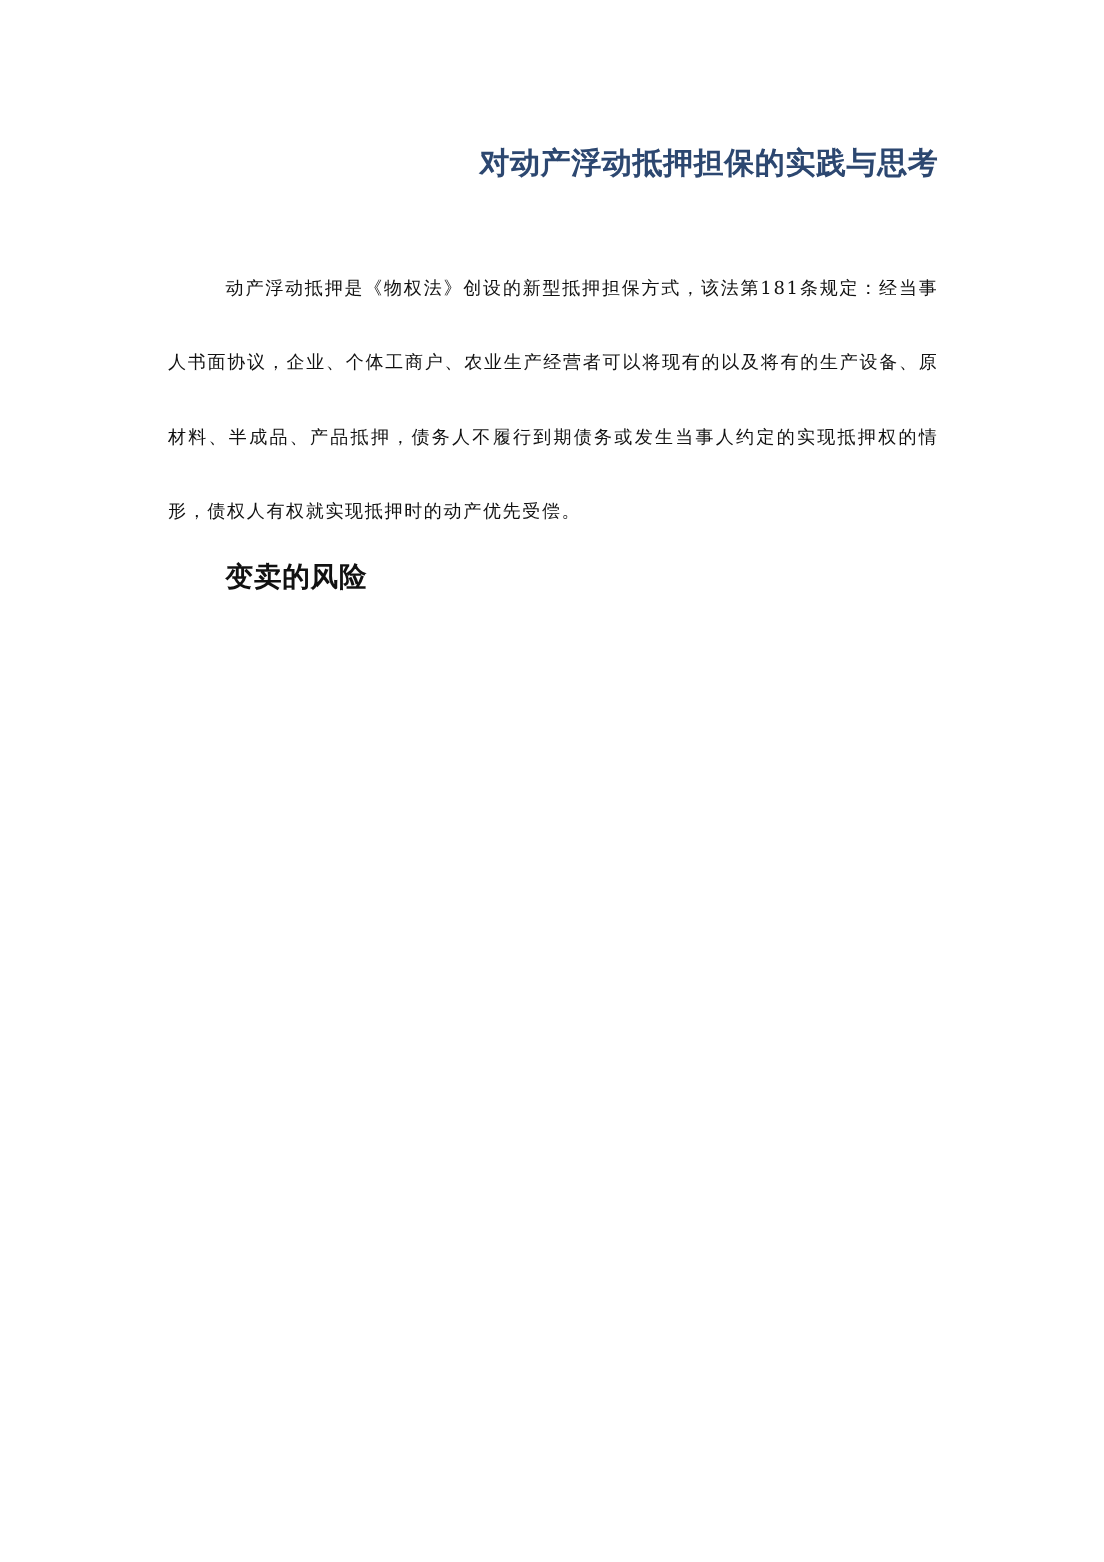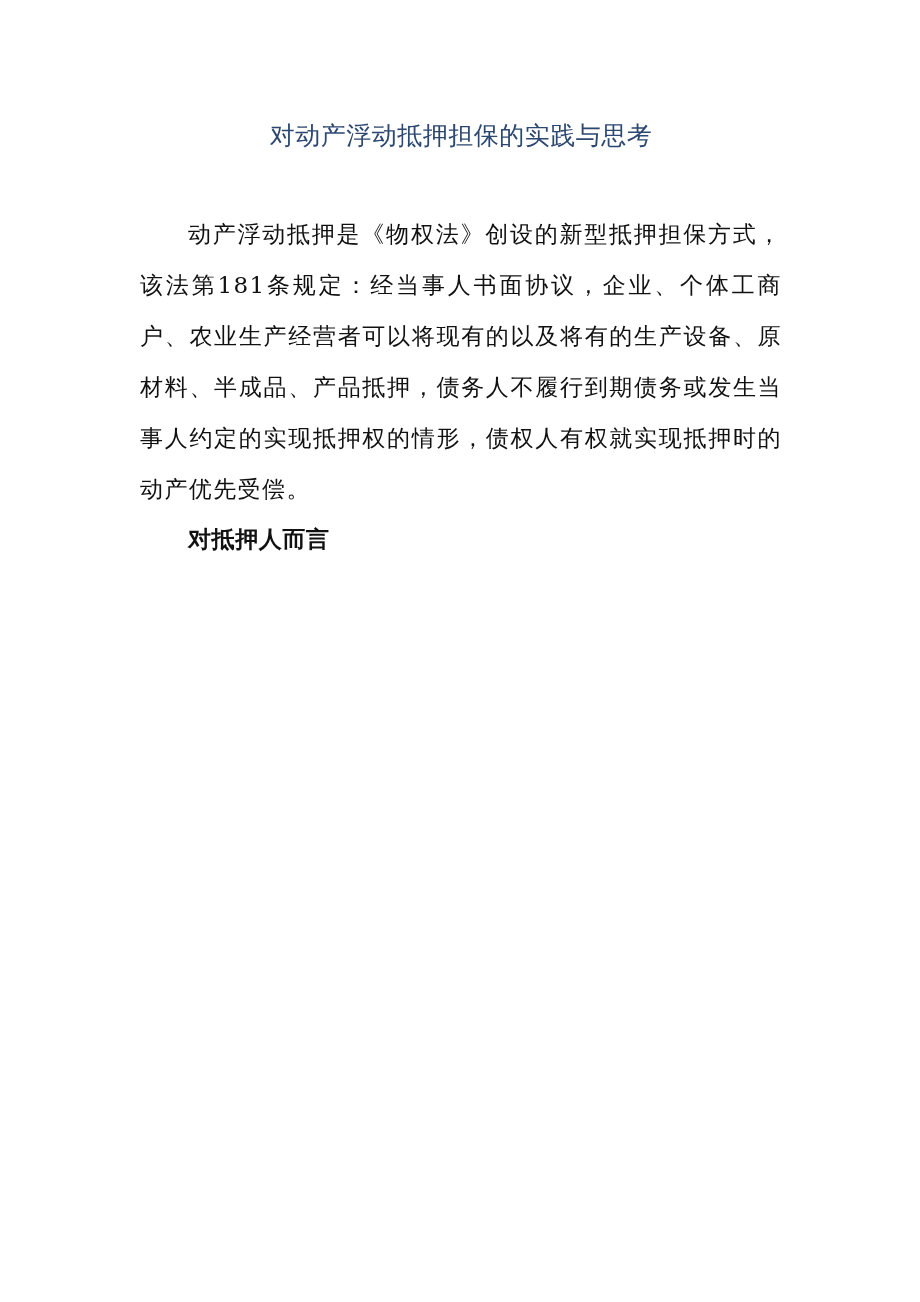--- a/index.html
+++ b/index.html
@@ -19,38 +19,38 @@
       position: absolute;
       left: 140px;
       top: 0;
       width: 642px;
     }
     .title {
       position: absolute;
       top: 116px;
       left: 0;
       width: 642px;
-      text-align: center;
+      text-align: right;
       font-size: 25px;
       line-height: 40px;
       letter-spacing: 0.5px;
       color: #2c4770;
       margin: 0;
-      font-weight: normal;
+      font-weight: bold;
     }
     .body-text {
       position: absolute;
       top: 209px;
       left: 0;
       width: 642px;
     }
     .para {
       margin: 0;
-      font-size: 23px;
-      line-height: 51px;
+      font-size: 15px;
+      line-height: 62px;
       text-indent: 48px;
       text-align: justify;
       text-align-last: left;
       letter-spacing: 1.4px;
       word-break: break-all;
     }
     .heading {
       margin: 0;
       font-size: 23px;
       line-height: 48.4px;
@@ -60,15 +60,15 @@
     }
   </style>
 </head>
 <body>
 
 <div class="page">
   <h1 class="title">对动产浮动抵押担保的实践与思考</h1>
 
   <div class="body-text">
     <p class="para">动产浮动抵押是《物权法》创设的新型抵押担保方式，该法第181条规定：经当事人书面协议，企业、个体工商户、农业生产经营者可以将现有的以及将有的生产设备、原材料、半成品、产品抵押，债务人不履行到期债务或发生当事人约定的实现抵押权的情形，债权人有权就实现抵押时的动产优先受偿。</p>
-    <p class="heading">对抵押人而言</p>
+    <p class="heading">变卖的风险</p>
   </div>
 </div>
 
 </body></html>

